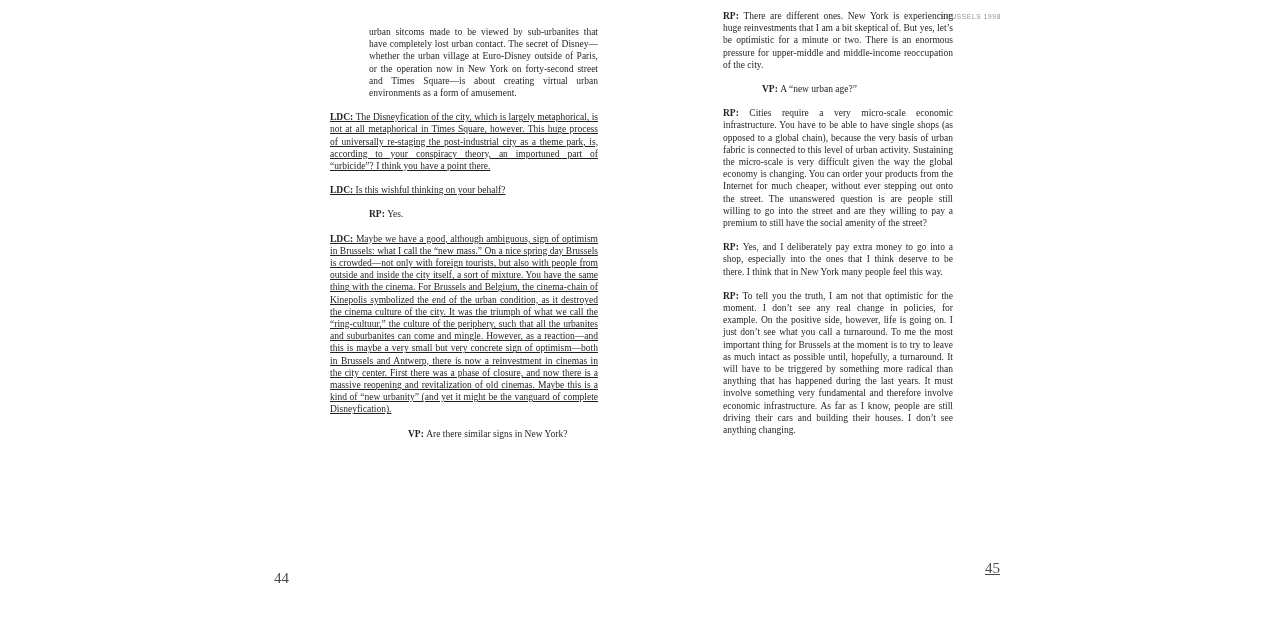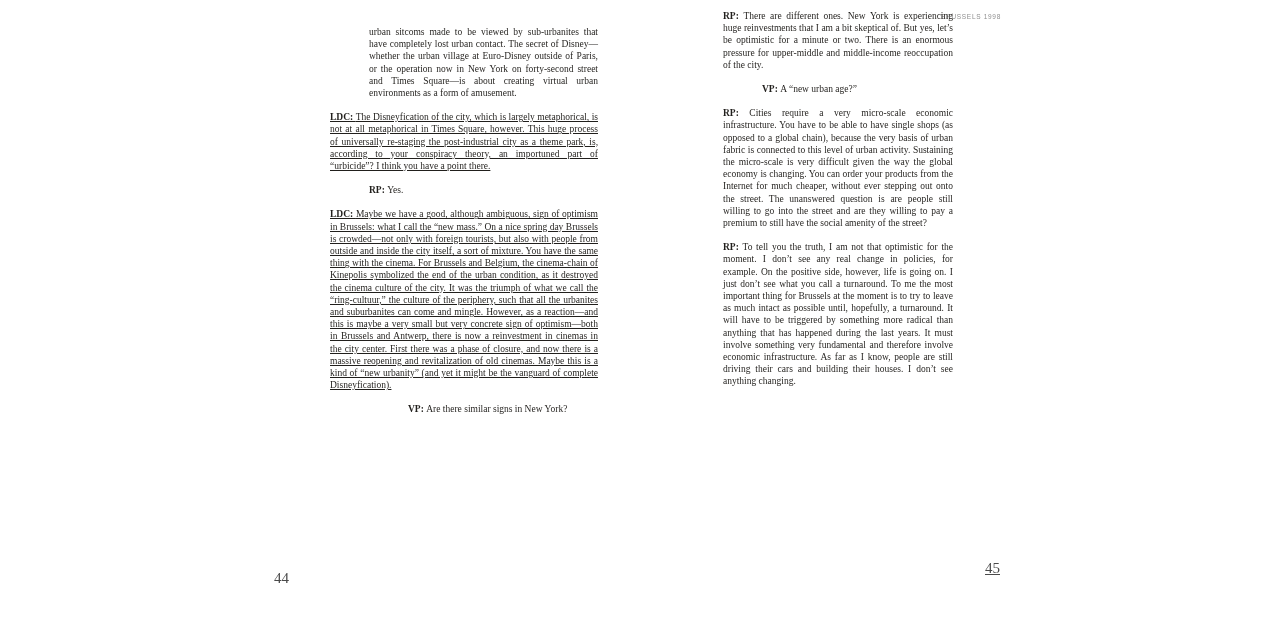--- a/index.html
+++ b/index.html
@@ -48,28 +48,30 @@
 </style>
 </head>
 <body>
 
 <div class="spread">
   <div class="running-header">BRUSSELS 1998</div>
 
   <div class="column" id="col-left">
       <div class="para indent-1">urban sitcoms made to be viewed by sub-urbanites that have completely lost urban contact. The secret of Disney—whether the urban village at Euro-Disney outside of Paris, or the operation now in New York on forty-second street and Times Square—is about creating virtual urban environments as a form of amusement.</div>
       <div class="para indent-0"><span class="speaker">LDC: </span>The Disneyfication of the city, which is largely metaphorical, is not at all metaphorical in Times Square, however. This huge process of universally re-staging the post-industrial city as a theme park, is, according to your conspiracy theory, an importuned part of “urbicide”? I think you have a point there.</div>
+      <div class="para indent-0"><span class="speaker">LDC: </span>Is this wishful thinking on your behalf?</div>
       <div class="para indent-1"><span class="speaker">RP: </span>Yes.</div>
       <div class="para indent-0"><span class="speaker">LDC: </span>Maybe we have a good, although ambiguous, sign of optimism in Brussels: what I call the “new mass.” On a nice spring day Brussels is crowded—not only with foreign tourists, but also with people from outside and inside the city itself, a sort of mixture. You have the same thing with the cinema. For Brussels and Belgium, the cinema-chain of Kinepolis symbolized the end of the urban condition, as it destroyed the cinema culture of the city. It was the triumph of what we call the “ring-cultuur,” the culture of the periphery, such that all the urbanites and suburbanites can come and mingle. However, as a reaction—and this is maybe a very small but very concrete sign of optimism—both in Brussels and Antwerp, there is now a reinvestment in cinemas in the city center. First there was a phase of closure, and now there is a massive reopening and revitalization of old cinemas. Maybe this is a kind of “new urbanity” (and yet it might be the vanguard of complete Disneyfication).</div>
       <div class="para indent-2"><span class="speaker">VP: </span>Are there similar signs in New York?</div>
     </div>
 
   <div class="column" id="col-right">
       <div class="para indent-1"><span class="speaker">RP: </span>There are different ones. New York is experiencing huge reinvestments that I am a bit skeptical of. But yes, let’s be optimistic for a minute or two. There is an enormous pressure for upper-middle and middle-income reoccupation of the city.</div>
       <div class="para indent-2"><span class="speaker">VP: </span>A “new urban age?”</div>
       <div class="para indent-1"><span class="speaker">RP: </span>Cities require a very micro-scale economic infrastructure. You have to be able to have single shops (as opposed to a global chain), because the very basis of urban fabric is connected to this level of urban activity. Sustaining the micro-scale is very difficult given the way the global economy is changing. You can order your products from the Internet for much cheaper, without ever stepping out onto the street. The unanswered question is are people still willing to go into the street and are they willing to pay a premium to still have the social amenity of the street?</div>
+      <div class="para indent-1"><span class="speaker">RP: </span>Yes, and I deliberately pay extra money to go into a shop, especially into the ones that I think deserve to be there. I think that in New York many people feel this way.</div>
       <div class="para indent-1"><span class="speaker">RP: </span>To tell you the truth, I am not that optimistic for the moment. I don’t see any real change in policies, for example. On the positive side, however, life is going on. I just don’t see what you call a turnaround. To me the most important thing for Brussels at the moment is to try to leave as much intact as possible until, hopefully, a turnaround. It will have to be triggered by something more radical than anything that has happened during the last years. It must involve something very fundamental and therefore involve economic infrastructure. As far as I know, people are still driving their cars and building their houses. I don’t see anything changing.</div>
     </div>
 
   <div class="pagenum pagenum-left">44</div>
 
   <div class="pagenum pagenum-right">45</div>
 </div>
 
 </body></html>

